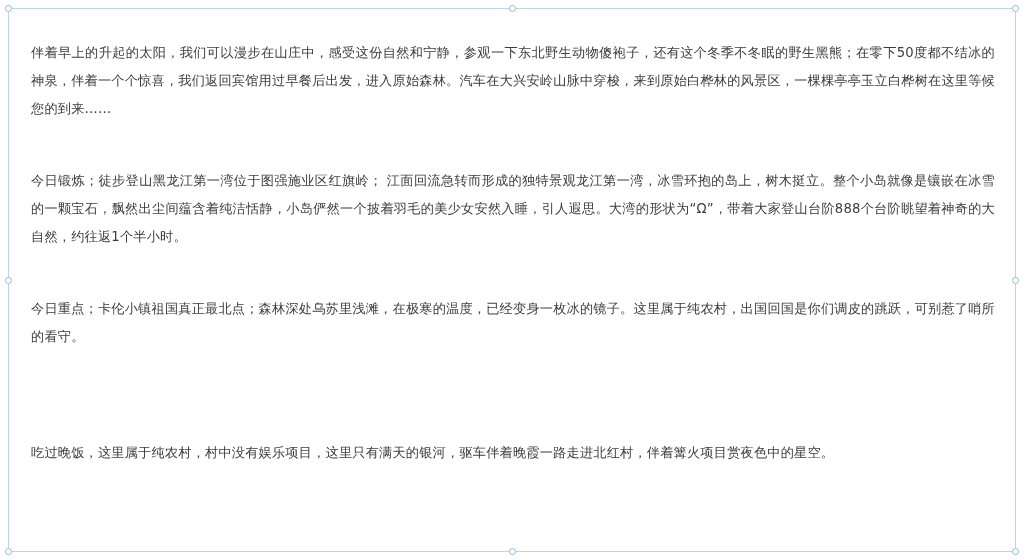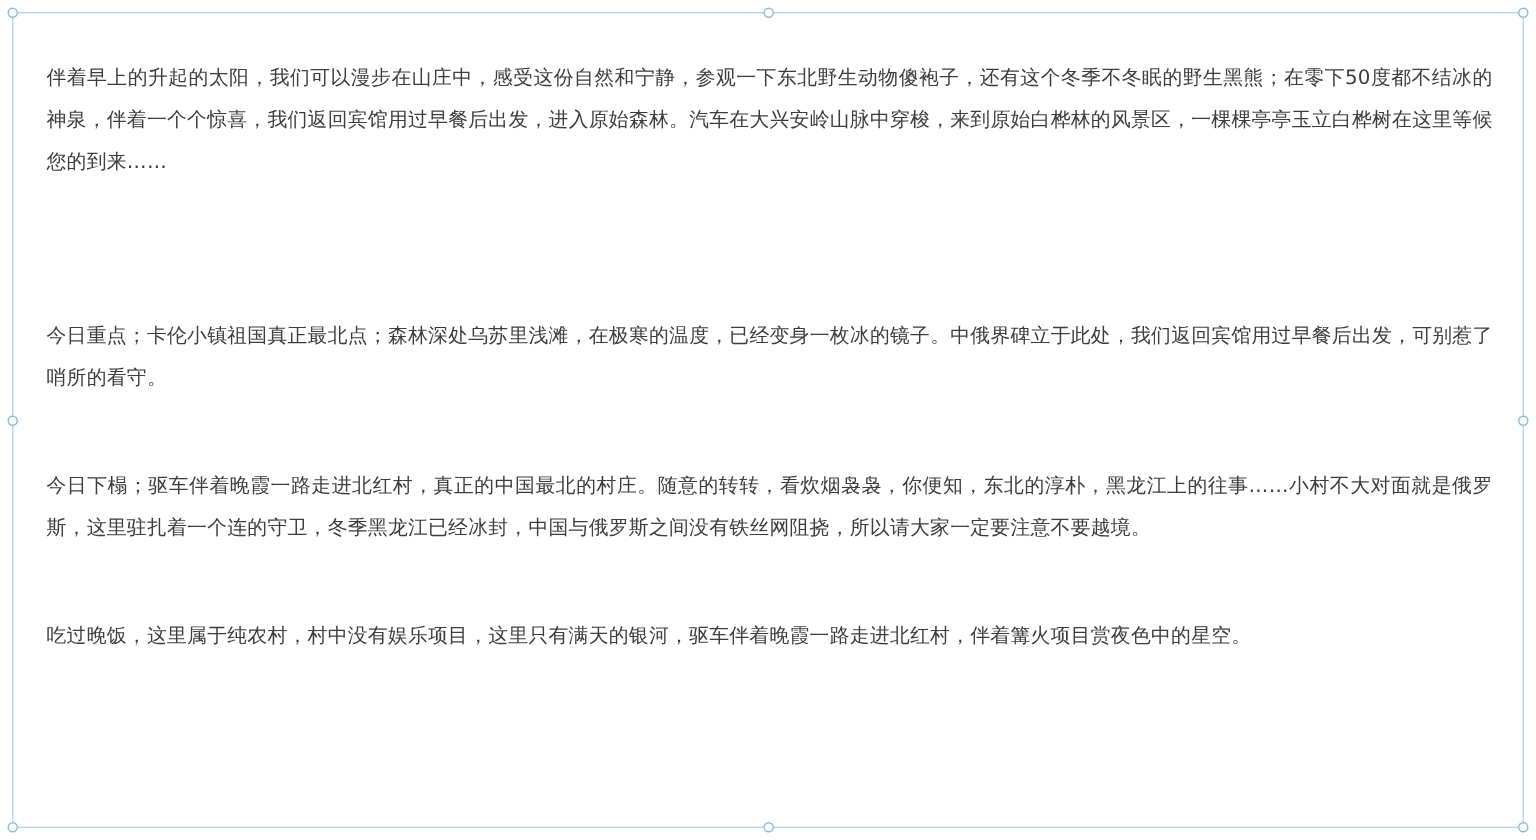--- a/index.html
+++ b/index.html
@@ -88,26 +88,26 @@
     <div class="handle rc"></div>
     <div class="handle bl"></div>
     <div class="handle bc"></div>
     <div class="handle br"></div>
 
     <div class="doc-body">
 
       <p class="para">伴着早上的升起的太阳，我们可以漫步在山庄中，感受这份自然和宁静，参观一下东北野生动物傻袍子，还有这个冬季不冬眠的野生黑熊；在零下50度都不结冰的神泉，伴着一个个惊喜，我们返回宾馆用过早餐后出发，进入原始森林。汽车在大兴安岭山脉中穿梭，来到原始白桦林的风景区，一棵棵亭亭玉立白桦树在这里等候您的到来……</p>
       <div class="gap-lg"></div>
 
+      <p class="para">今日锻炼；徒步登山黑龙江第一湾位于图强施业区红旗岭； 江面回流急转而形成的独特景观龙江第一湾，冰雪环抱的岛上，树木挺立。整个小岛就像是镶嵌在冰雪的一颗宝石，飘然出尘间蕴含着纯洁恬静，小岛俨然一个披着羽毛的美少女安然入睡，引人遐思。大湾的形状为“Ω”，带着大家登山台阶888个台阶眺望着神奇的大自然，约往返1个半小时。</p>
       <div class="gap-lg"></div>
 
-      <p class="para">今日重点；卡伦小镇祖国真正最北点；森林深处乌苏里浅滩，在极寒的温度，已经变身一枚冰的镜子。中俄界碑立于此处，我们返回宾馆用过早餐后出发，可别惹了哨所的看守。</p>
+      <p class="para">今日重点；卡伦小镇祖国真正最北点；森林深处乌苏里浅滩，在极寒的温度，已经变身一枚冰的镜子。这里属于纯农村，出国回国是你们调皮的跳跃，可别惹了哨所的看守。</p>
       <div class="gap-lg"></div>
 
-      <p class="para">今日下榻；驱车伴着晚霞一路走进北红村，真正的中国最北的村庄。随意的转转，看炊烟袅袅，你便知，东北的淳朴，黑龙江上的往事……小村不大对面就是俄罗斯，这里驻扎着一个连的守卫，冬季黑龙江已经冰封，中国与俄罗斯之间没有铁丝网阻挠，所以请大家一定要注意不要越境。</p>
       <div class="gap-lg"></div>
 
       <p class="para">吃过晚饭，这里属于纯农村，村中没有娱乐项目，这里只有满天的银河，驱车伴着晚霞一路走进北红村，伴着篝火项目赏夜色中的星空。</p>
       <div class="gap-md"></div>
 
     </div>
   </div>
 </div>
 
 </body></html>

